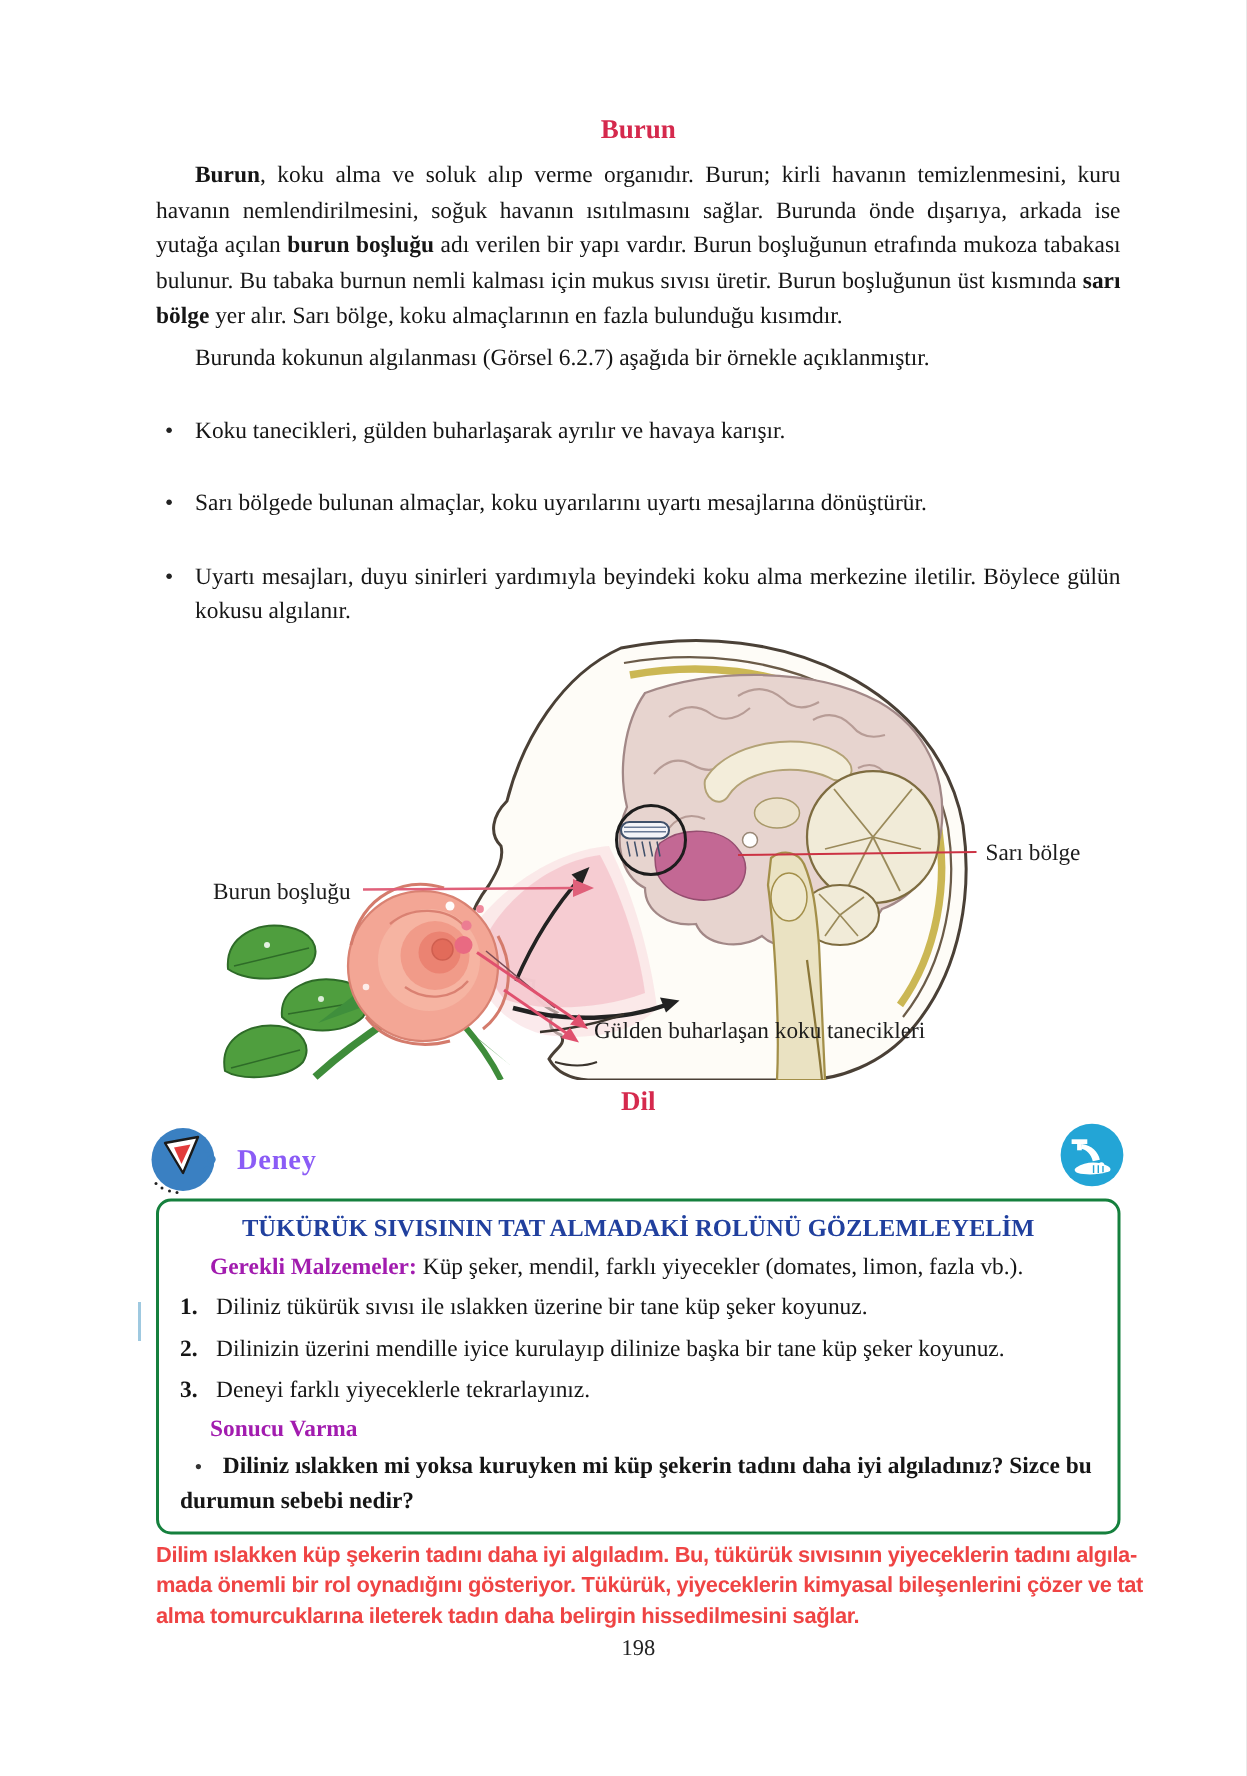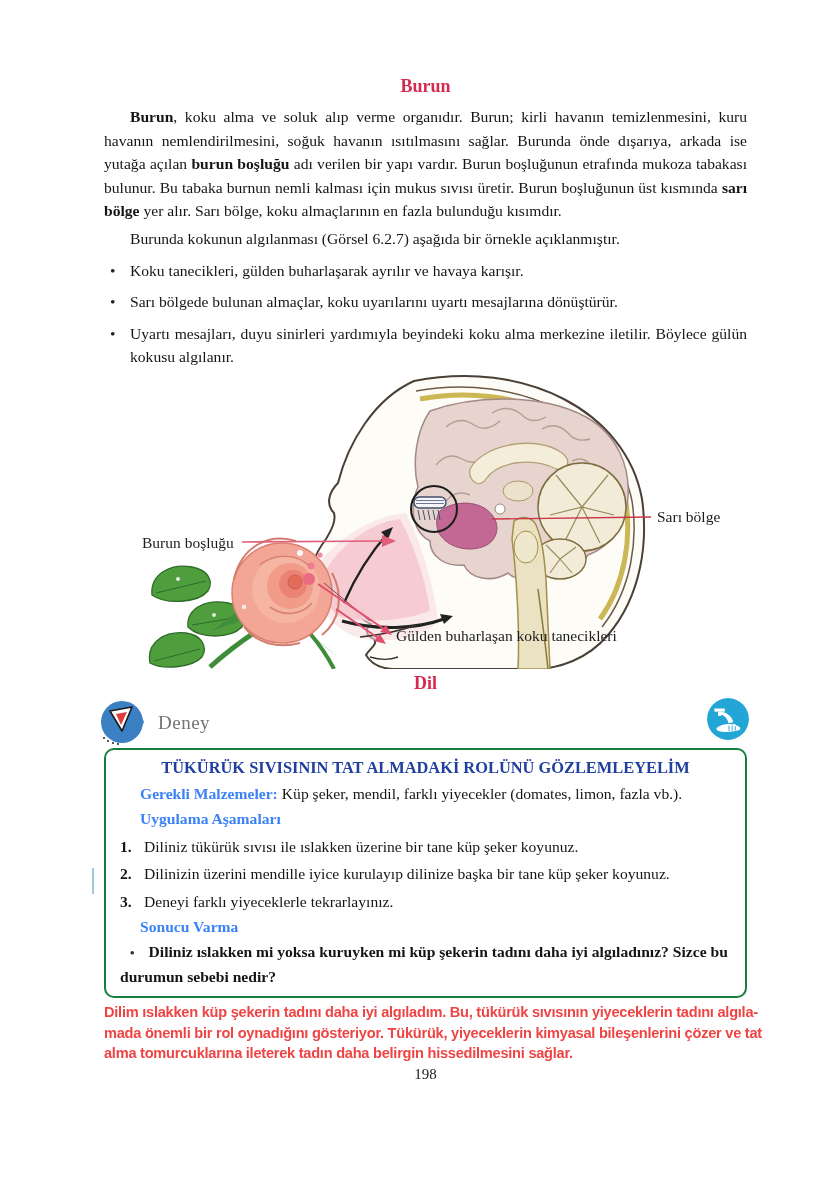--- a/index.html
+++ b/index.html
@@ -8,42 +8,42 @@
   .content { position:absolute; left:104px; top:76px; width:643px; }
 
   .sec-title { text-align:center; color:#d5294d; font-size:18px; font-weight:bold; margin:0 0 8px; }
   .sec-title.dil { margin-top:8px; margin-bottom:6px; }
 
   .body { font-size:15.6px; line-height:23.6px; text-align:justify; margin:0; }
   .indent { text-indent:26px; }
   .intro { margin-top:4px; }
 
   .bullets { list-style:none; margin:5px 0 0; padding:0; }
-  .bullets li { position:relative; padding-left:26px; margin-top:8px;
+  .bullets li { position:relative; padding-left:26px; margin-top:25px;
                 font-size:15.6px; line-height:23.6px; text-align:justify; }
   .bullets li::before { content:"\2022"; position:absolute; left:6px; top:0; color:#222; }
 
   .figure { position:relative; height:292px; margin-top:4px; }
   .figure svg { position:absolute; left:-10px; top:-4px; }
   .fig-label { font-size:15.5px; fill:#1c1c1c; font-family:"Liberation Serif",serif; }
 
   .caption { text-align:center; font-size:15px; color:#2e2a28; font-style:italic; }
   .cap-b { font-weight:bold; margin-right:4px; }
 
   .deney-header { position:relative; height:48px; margin-top:2px; }
   .beaker-ic { position:absolute; left:-6px; top:-2px; }
-  .deney-label { position:absolute; left:54px; top:12px; font-weight:normal;
-                 font-size:19px; color:#737373; letter-spacing:.5px; }
+  .deney-label { position:absolute; left:54px; top:12px; font-weight:bold;
+                 font-size:19px; color:#8b5cf6; letter-spacing:.5px; }
   .handwash-ic { position:absolute; right:-4px; top:-4px; }
 
   .exp-box { border:2px solid #15803d; border-radius:10px; padding:6px 14px 8px; background:#fff; }
   .exp-title { text-align:center; color:#21409e; font-weight:bold; font-size:16.4px; margin:2px 0 4px; }
   .exp-line { font-size:15.6px; line-height:23.4px; margin-top:2px; }
   .lead { padding-left:20px; }
-  .blue-b { color:#3b82f6; font-weight:bold; margin-right:4px; }
+  .blue-b { color:#a21caf; font-weight:bold; margin-right:4px; }
   .step { display:flex; font-size:15.6px; line-height:23.4px; margin-top:4px; }
   .step-num { font-weight:bold; width:24px; flex:0 0 24px; }
   .conc { font-size:15.6px; line-height:23.4px; text-indent:10px; margin-top:2px;font-weight:bold; }
   .conc-dot { margin-right:14px; font-size:13px; color:#333; }
 
   .answer { margin-top:4px; font-family:"Liberation Sans",sans-serif; font-weight:bold;
             color:#ef4444; font-size:14.6px; line-height:20.4px; letter-spacing:-0.25px;
             white-space:nowrap; }
   .pagenum { text-align:center; font-size:15px; margin-top:3px; color:#222; }
   .side-tick { position:absolute; left:92px; top:868px; width:2px; height:26px; background:#9fc9e0; }
@@ -203,21 +203,20 @@
         <path d="M12,30 C18,26 26,26 32,29 C35,30.5 34,33 31,33 C27,34.5 18,35 13,33.5 C10.5,32.7 10.5,31 12,30 Z" fill="#fff"></path>
         <path d="M23,28.5 L23,33.5 M26,28.5 L26,33.5 M29,29 L29,33" stroke="#23a5d6" stroke-width="0.9"></path>
       </svg>
     </div>
 
     <div class="exp-box">
       <div class="exp-title">TÜKÜRÜK SIVISININ TAT ALMADAKİ ROLÜNÜ GÖZLEMLEYELİM</div>
       <div class="exp-line lead">
         <span class="blue-b">Gerekli Malzemeler:</span><span>Küp şeker, mendil, farklı yiyecekler (domates, limon, fazla vb.).</span>
       </div>
-      <div class="exp-line lead blue-b">Uygulama Aşamaları</div>
       <div class="step">
         <span class="step-num">1.</span>
         <span>Diliniz tükürük sıvısı ile ıslakken üzerine bir tane küp şeker koyunuz.</span>
       </div>
       <div class="step">
         <span class="step-num">2.</span>
         <span>Dilinizin üzerini mendille iyice kurulayıp dilinize başka bir tane küp şeker koyunuz.</span>
       </div>
       <div class="step">
         <span class="step-num">3.</span>

